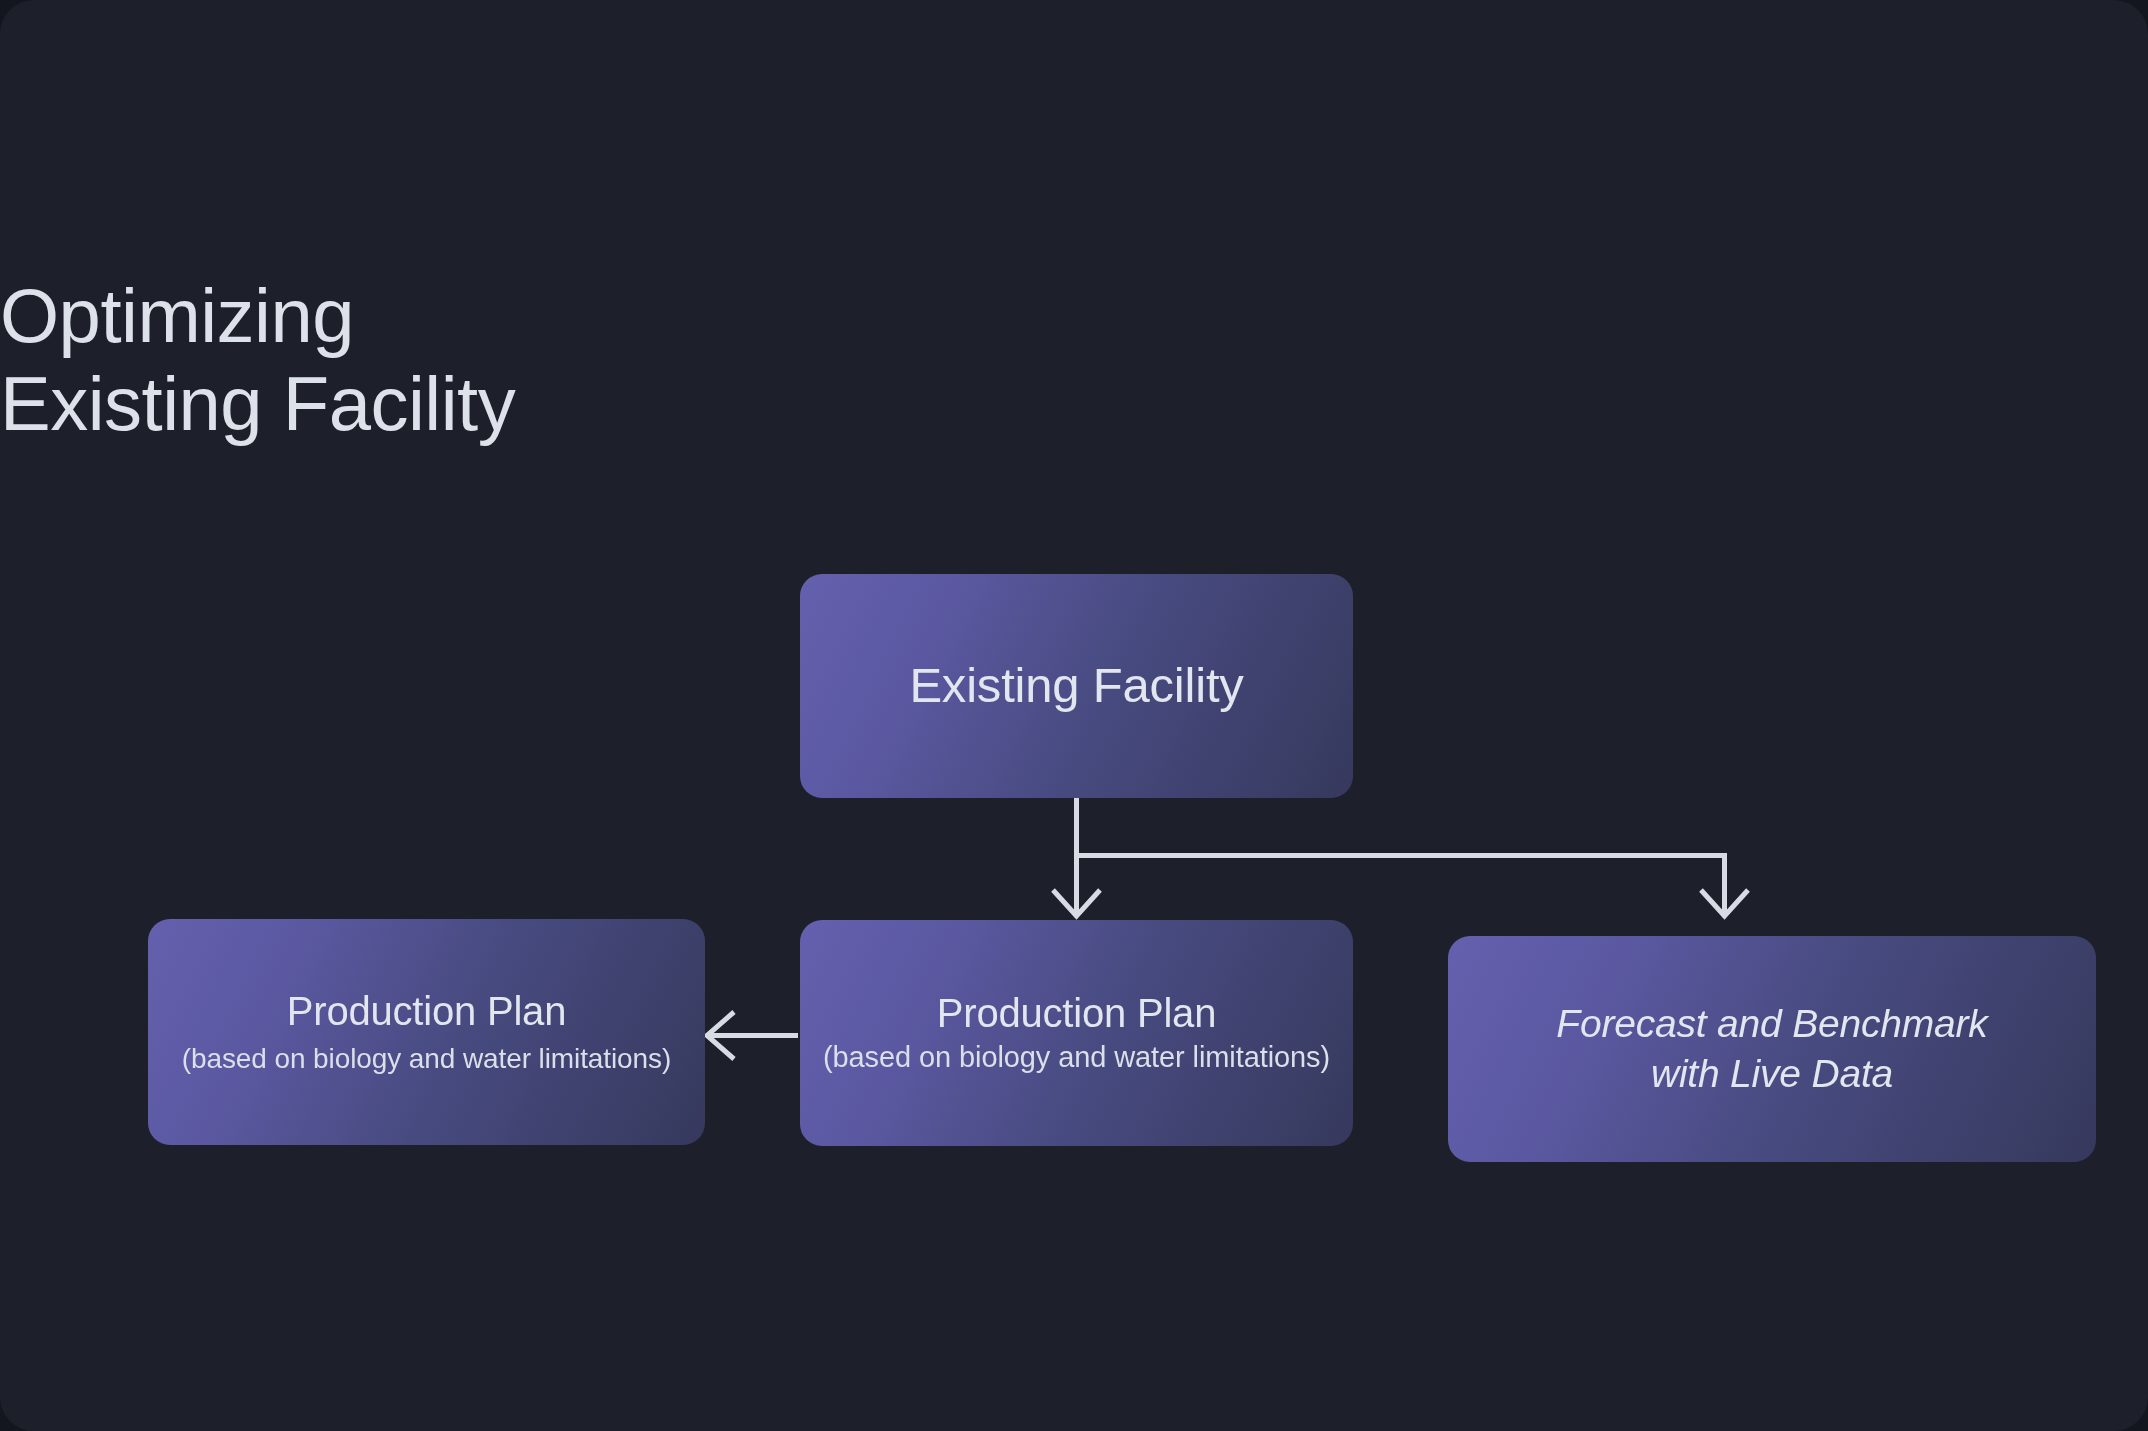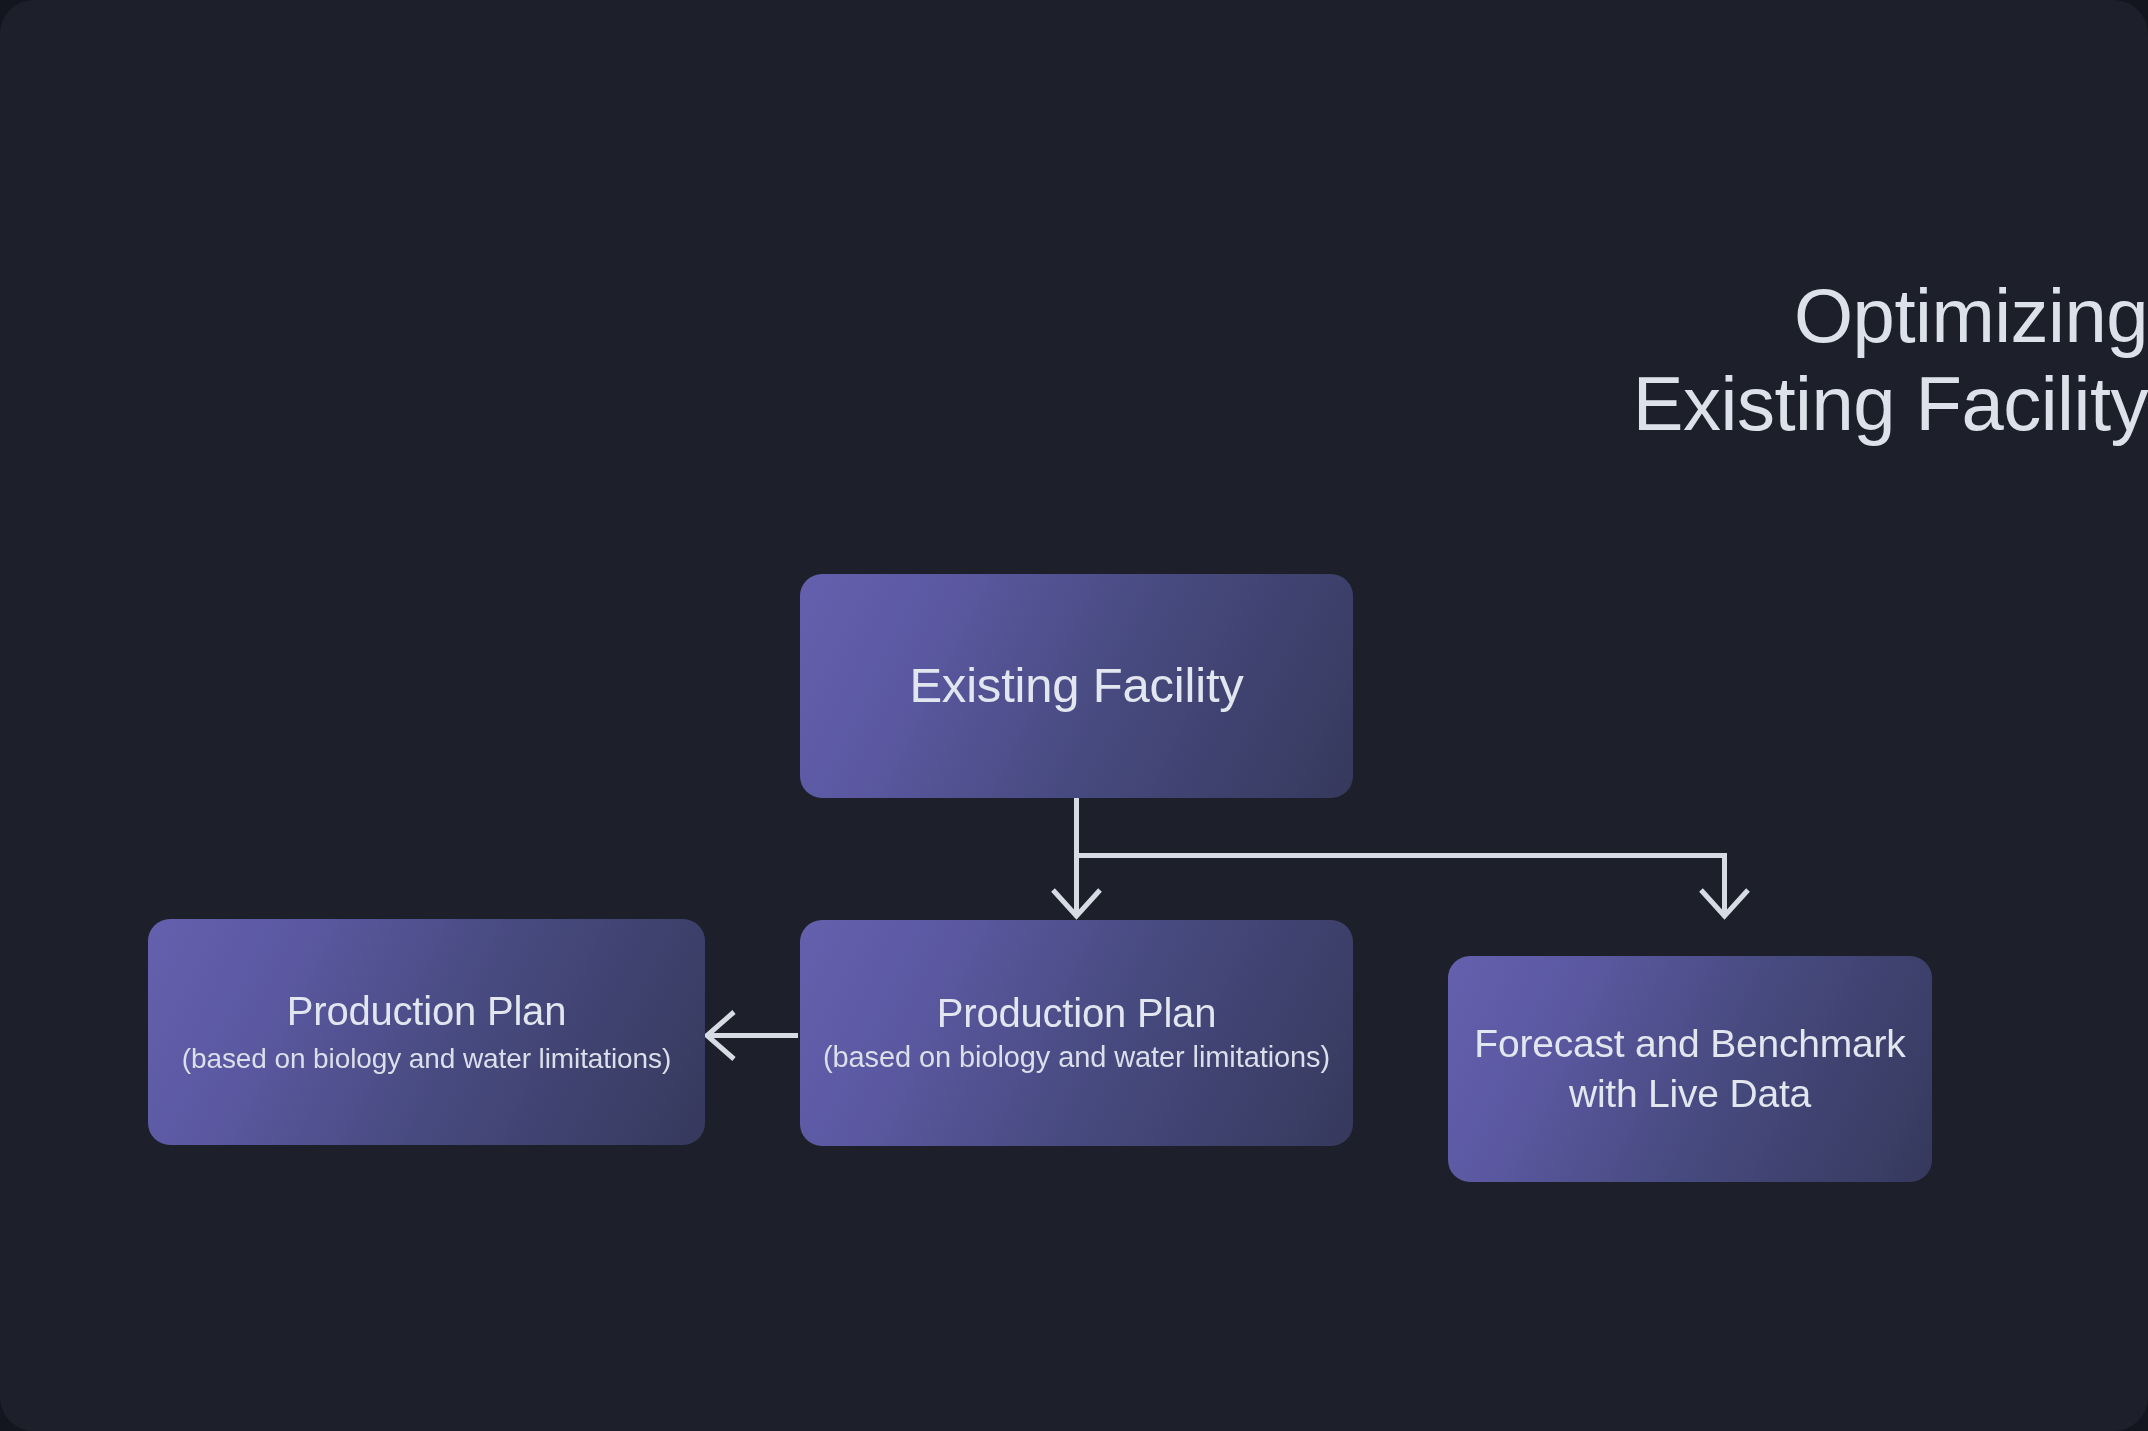--- a/index.html
+++ b/index.html
@@ -22,21 +22,21 @@
     border-radius: 34px;
     overflow: hidden;
   }
 
   
   #diagram-title {
     position: absolute;
     left: 0;
     top: 272px;
     width: 2148px;
-    text-align: right;
+    text-align: left;
     color: #dde1ea;
     font-size: 76px;
     font-weight: 400;
     line-height: 1.16;
     letter-spacing: -0.5px;
   }
   #diagram-title .title-line {
     display: block;
   }
 
@@ -93,23 +93,24 @@
     left: 800px;
     top: 920px;
     width: 553px;
     height: 226px;
   }
   #node-production-plan .node-title { font-size: 40px; }
   #node-production-plan .node-sub { font-size: 29px; margin-top: 2px; }
 
   #node-forecast-benchmark {
     left: 1448px;
-    top: 956px;
-    width: 484px;
+    top: 936px;
+    width: 648px;
     height: 226px;
+    font-style: italic;
   }
   #node-forecast-benchmark .node-title { font-size: 39px; line-height: 1.28; }
 
   
   #connectors {
     position: absolute;
     left: 0;
     top: 0;
     width: 2148px;
     height: 1431px;

